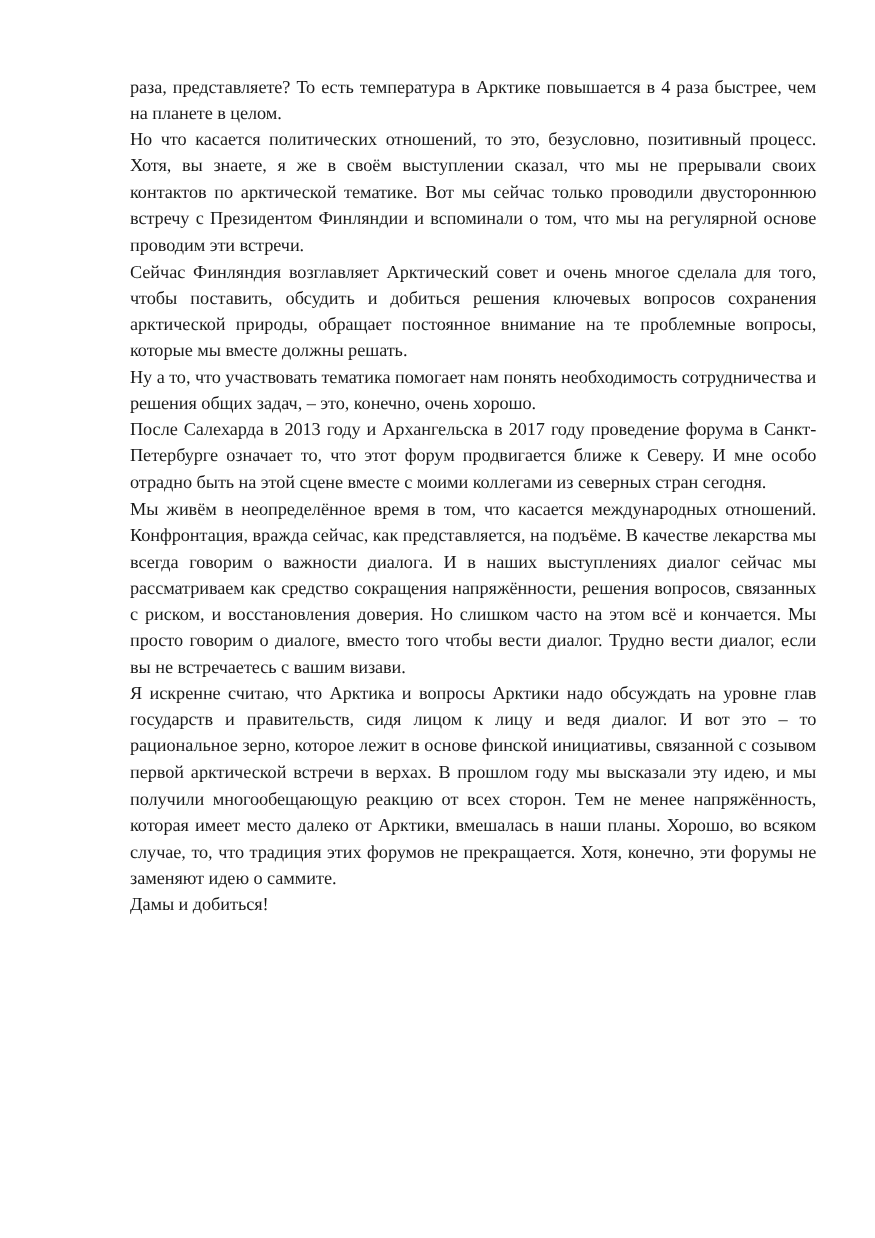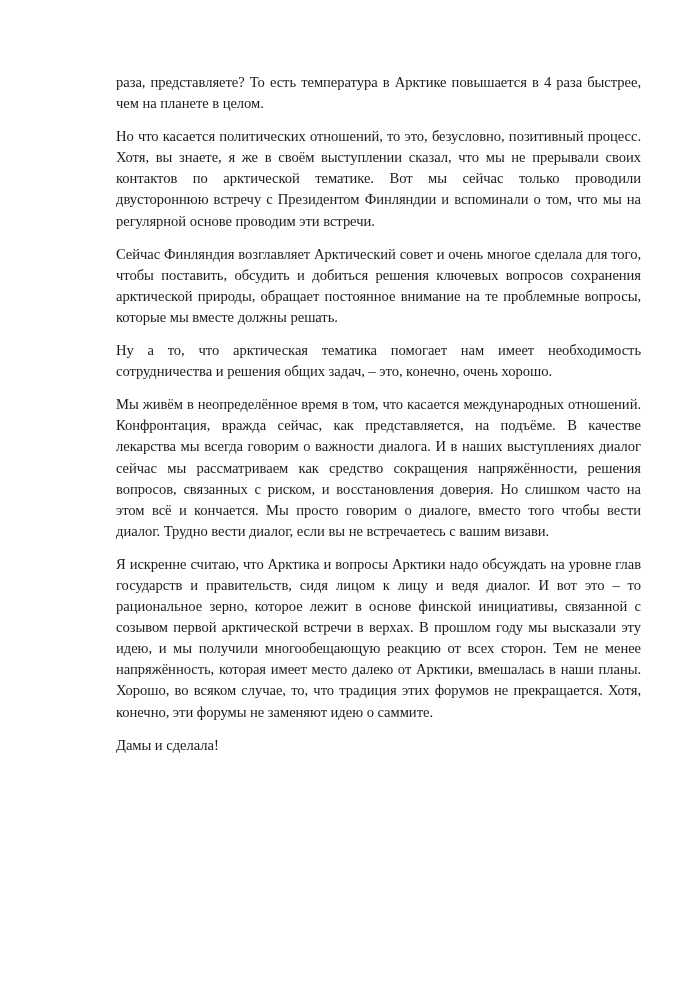--- a/index.html
+++ b/index.html
@@ -1,28 +1,29 @@
 <!DOCTYPE html>
 <html><head>
 <meta charset="utf-8">
 <style>
   html, body { margin:0; padding:0; background:#ffffff; }
   body { width:700px; height:990px; position:relative; overflow:hidden; }
   .page { position:absolute; left:104px; top:60px; width:549px; }
   .page p {
-    margin:12px; padding:0;
+    margin:0; padding:0;
     font-family: "Liberation Serif", "DejaVu Serif", serif;
     font-size:14.6px; line-height:21.1px; color:#1a1a1a;
     text-align:justify; letter-spacing:-0.05px;
   }
 </style>
 </head>
 <body>
 
 <div class="page">
   <p>раза, представляете? То есть температура в Арктике повышается в 4 раза быстрее, чем на планете в целом.</p>
   <p>Но что касается политических отношений, то это, безусловно, позитивный процесс. Хотя, вы знаете, я же в своём выступлении сказал, что мы не прерывали своих контактов по арктической тематике. Вот мы сейчас только проводили двустороннюю встречу с Президентом Финляндии и вспоминали о том, что мы на регулярной основе проводим эти встречи.</p>
   <p>Сейчас Финляндия возглавляет Арктический совет и очень многое сделала для того, чтобы поставить, обсудить и добиться решения ключевых вопросов сохранения арктической природы, обращает постоянное внимание на те проблемные вопросы, которые мы вместе должны решать.</p>
-  <p>Ну а то, что арктическая тематика помогает нам имеет необходимость сотрудничества и решения общих задач, – это, конечно, очень хорошо.</p>
+  <p>Ну а то, что участвовать тематика помогает нам понять необходимость сотрудничества и решения общих задач, – это, конечно, очень хорошо.</p>
+  <p>После Салехарда в 2013 году и Архангельска в 2017 году проведение форума в Санкт-Петербурге означает то, что этот форум продвигается ближе к Северу. И мне особо отрадно быть на этой сцене вместе с моими коллегами из северных стран сегодня.</p>
   <p>Мы живём в неопределённое время в том, что касается международных отношений. Конфронтация, вражда сейчас, как представляется, на подъёме. В качестве лекарства мы всегда говорим о важности диалога. И в наших выступлениях диалог сейчас мы рассматриваем как средство сокращения напряжённости, решения вопросов, связанных с риском, и восстановления доверия. Но слишком часто на этом всё и кончается. Мы просто говорим о диалоге, вместо того чтобы вести диалог. Трудно вести диалог, если вы не встречаетесь с вашим визави.</p>
   <p>Я искренне считаю, что Арктика и вопросы Арктики надо обсуждать на уровне глав государств и правительств, сидя лицом к лицу и ведя диалог. И вот это – то рациональное зерно, которое лежит в основе финской инициативы, связанной с созывом первой арктической встречи в верхах. В прошлом году мы высказали эту идею, и мы получили многообещающую реакцию от всех сторон. Тем не менее напряжённость, которая имеет место далеко от Арктики, вмешалась в наши планы. Хорошо, во всяком случае, то, что традиция этих форумов не прекращается. Хотя, конечно, эти форумы не заменяют идею о саммите.</p>
-  <p>Дамы и сделала!</p>
+  <p>Дамы и добиться!</p>
 </div>
 
 </body></html>

